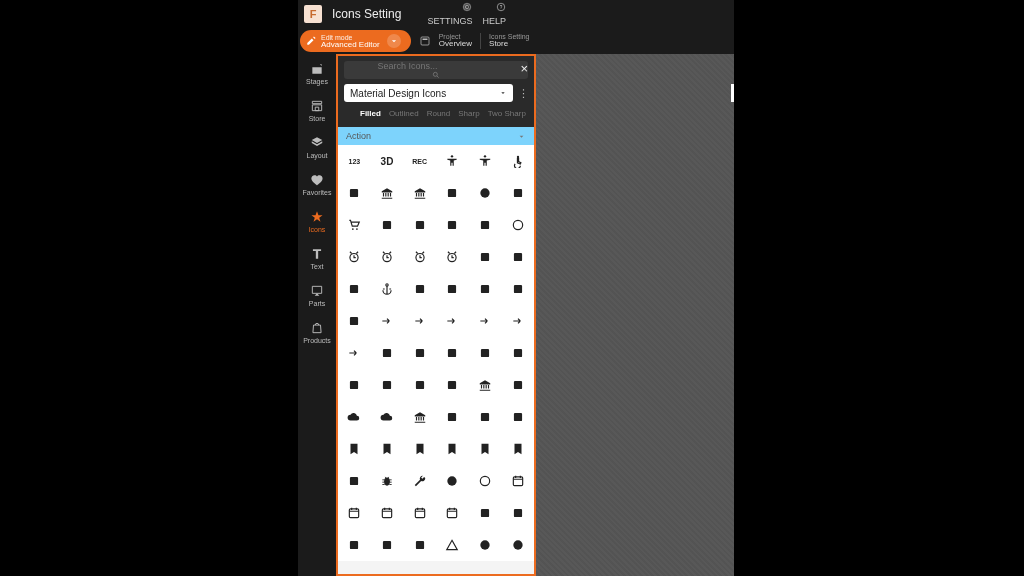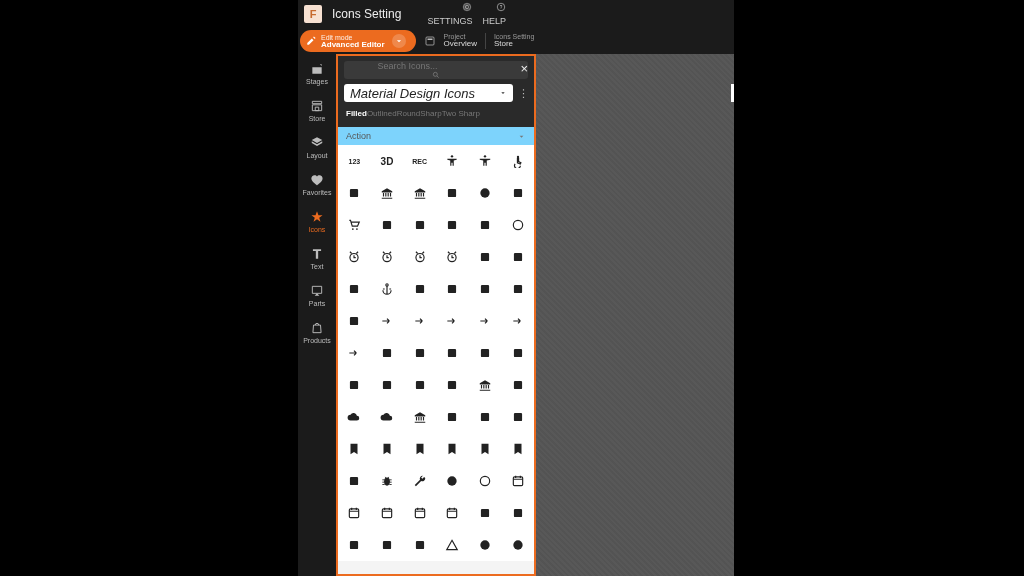--- a/index.html
+++ b/index.html
@@ -7,44 +7,44 @@
 .app{position:absolute;left:298px;top:0;width:436px;height:576px;background:#1b1b1b;}
 .topbar{height:28px;display:flex;align-items:center;gap:10px;padding:0 6px;color:#eee;font-size:11px;}
 .logo{width:18px;height:18px;background:#f7e1d2;color:#c76a2e;display:flex;align-items:center;justify-content:center;font-weight:bold;border-radius:2px;font-size:11px;}
 .top-link{display:flex;align-items:flex-end;gap:4px;color:#ccc;font-size:9px;cursor:pointer;flex-direction:column;}
 .top-link svg{width:10px;height:10px;fill:#ccc;}
 .modebar{height:26px;display:flex;align-items:center;gap:8px;padding-left:2px;}
 .pill{background:#ec6b1f;height:22px;border-radius:11px;display:flex;align-items:center;padding:0 10px 0 6px;color:#fff;font-size:8px;gap:5px;}
 .pill svg{width:10px;height:10px;fill:#fff;}
 .pill .two{line-height:1;}
 .pill .two .s{font-size:7px;opacity:.9;}
-.pill .two .b{font-weight:bold;}
+.pill .two .b{font-weight:normal;}
 .pill-arrow{width:14px;height:14px;border-radius:50%;background:rgba(255,255,255,.2);display:flex;align-items:center;justify-content:center;margin-left:2px;}
 .breadcrumb{display:flex;align-items:center;gap:8px;color:#ddd;font-size:8px;justify-content:space-between;}
 .breadcrumb .bc{line-height:1.1;}
 .breadcrumb .bc .s{font-size:7px;color:#999;}
 .breadcrumb .sep{width:1px;height:16px;background:#444;}
 .bc-ic{width:12px;height:12px;fill:#bbb;}
 .body{position:absolute;left:0;top:54px;right:0;bottom:0;display:flex;}
 .sidebar{width:38px;background:#1b1b1b;display:flex;flex-direction:column;align-items:center;padding-top:8px;gap:14px;}
 .sb{width:34px;display:flex;flex-direction:column;align-items:center;gap:2px;color:#bdbdbd;font-size:7px;cursor:pointer;}
 .sb svg{width:14px;height:14px;fill:#bdbdbd;}
 .sb.active{color:#ec6b1f;}
 .sb.active svg{fill:#ec6b1f;}
 .panel{position:absolute;left:38px;top:0;width:200px;bottom:0;border:2px solid #ec6b1f;background:#2a2a2a;display:flex;flex-direction:column;}
 .panel-top{padding:5px 6px;display:flex;flex-direction:column;gap:5px;}
 .search{display:flex;align-items:center;background:#3a3a3a;border-radius:3px;height:18px;padding:0 5px;flex-direction:column;}
 .search input{flex:1;background:transparent;border:0;outline:0;color:#bbb;font-size:9px;}
 .search svg{width:10px;height:10px;fill:#888;}
 .close-x{position:absolute;right:6px;top:6px;color:#eee;font-size:13px;cursor:pointer;line-height:1;}
 .select-row{display:flex;align-items:center;gap:5px;}
-.select{flex:1;background:#fff;border-radius:3px;height:18px;display:flex;align-items:center;justify-content:space-between;padding:0 6px;font-size:13px;color:#222;cursor:pointer;font-style:italic;}
+.select{flex:1;background:#fff;border-radius:3px;height:18px;display:flex;align-items:center;justify-content:space-between;padding:0 6px;font-size:10px;color:#222;cursor:pointer;}
 .select svg{width:8px;height:8px;fill:#333;}
 .kebab{width:10px;color:#bbb;text-align:center;font-size:11px;line-height:.4;cursor:pointer;}
-.tabs{display:flex;padding:2px 2px 4px;}
+.tabs{display:flex;gap:8px;padding:2px 2px 4px;margin-left:14px;}
 .tab{font-size:8px;color:#777;cursor:pointer;}
 .tab.on{color:#fff;font-weight:bold;}
 .scroll{flex:1;background:#f4f4f4;overflow:hidden;}
 .cat{height:18px;background:#7dd3fc;display:flex;align-items:center;justify-content:space-between;padding:0 8px;font-size:9px;color:#555;cursor:pointer;}
 .grid{display:grid;grid-template-columns:repeat(6,1fr);background:#fff;}
 .cell{height:32px;display:flex;align-items:center;justify-content:center;cursor:pointer;}
 .cell svg{width:14px;height:14px;fill:#222;}
 .cell .txt{font-size:7px;font-weight:bold;color:#222;}
 .canvas{position:absolute;left:238px;top:0;right:0;bottom:0;background:#555;
   background-image:repeating-linear-gradient(45deg,rgba(255,255,255,.02) 0 2px,rgba(0,0,0,.02) 2px 4px);}

